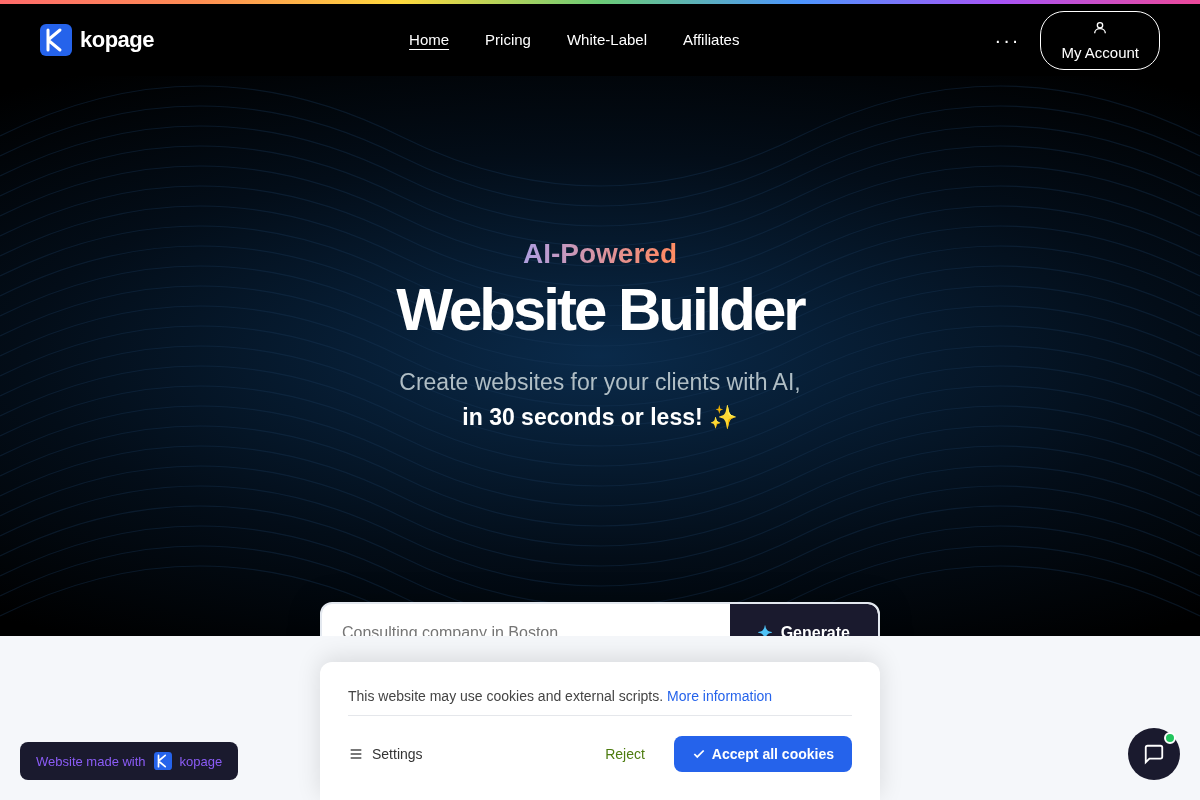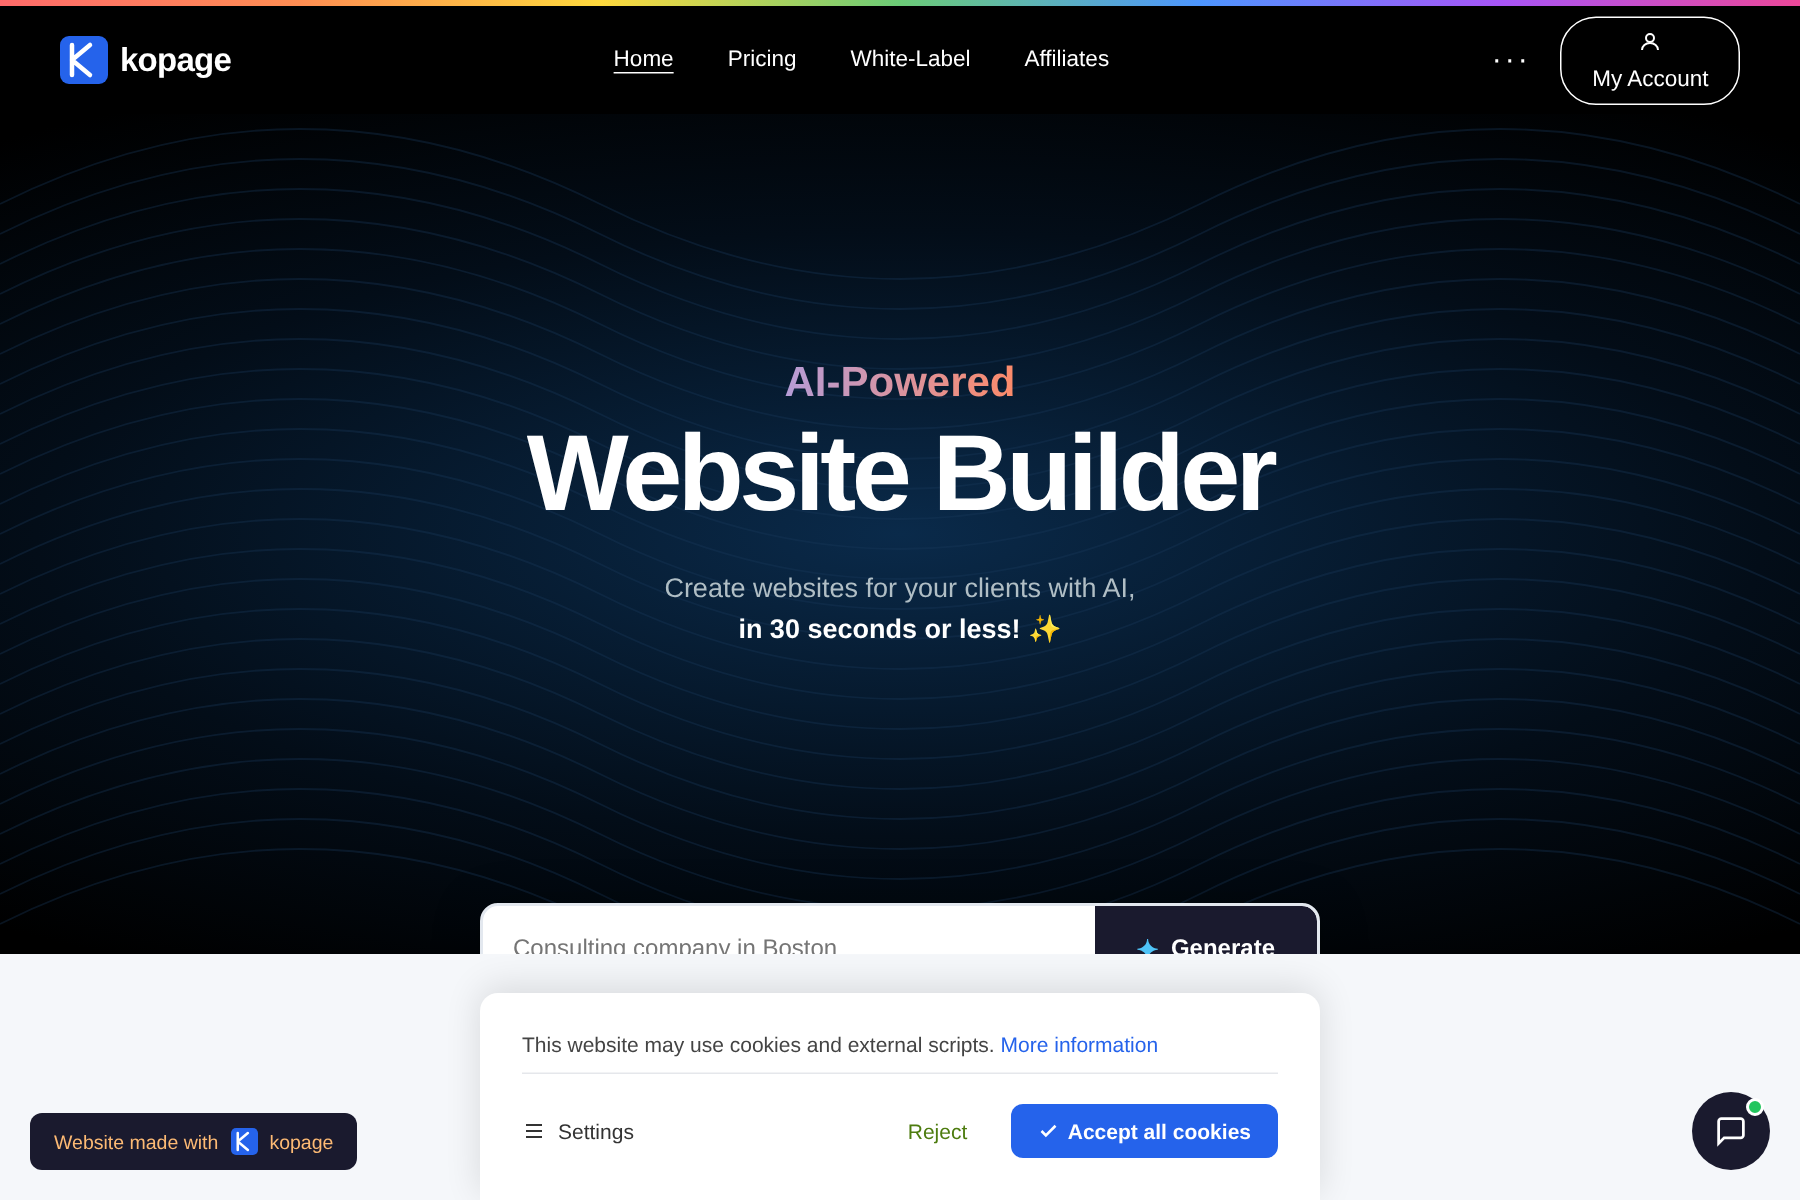--- a/index.html
+++ b/index.html
@@ -124,30 +124,30 @@
       font-size: 28px;
       font-weight: 700;
       background: linear-gradient(to right, #4fc3f7, #b39ddb, #ff8a65, #ffd54f);
       -webkit-background-clip: text;
       -webkit-text-fill-color: transparent;
       background-clip: text;
       margin-bottom: 8px;
       text-decoration: underline;
     }
     .website-builder {
-      font-size: 72px;
+      font-size: 60px;
       font-weight: 800;
       color: #fff;
       line-height: 1.05;
       letter-spacing: -3px;
       margin-bottom: 24px;
     }
     .subtitle {
       color: #b0bec5;
-      font-size: 18px;
+      font-size: 23px;
       line-height: 1.5;
     }
     .subtitle strong {
       color: #fff;
       font-weight: 600;
     }
 
     
     .search-bar-wrapper {
       position: absolute;
@@ -267,21 +267,21 @@
       font-weight: 600;
       cursor: pointer;
     }
 
     
     .bottom-bar {
       position: fixed;
       bottom: 20px;
       left: 20px;
       background: #1a1a2e;
-      color: #fdba74;
+      color: #8b5cf6;
       border-radius: 8px;
       padding: 10px 16px;
       font-size: 13px;
       display: flex;
       align-items: center;
       gap: 8px;
       z-index: 50;
     }
 
     

